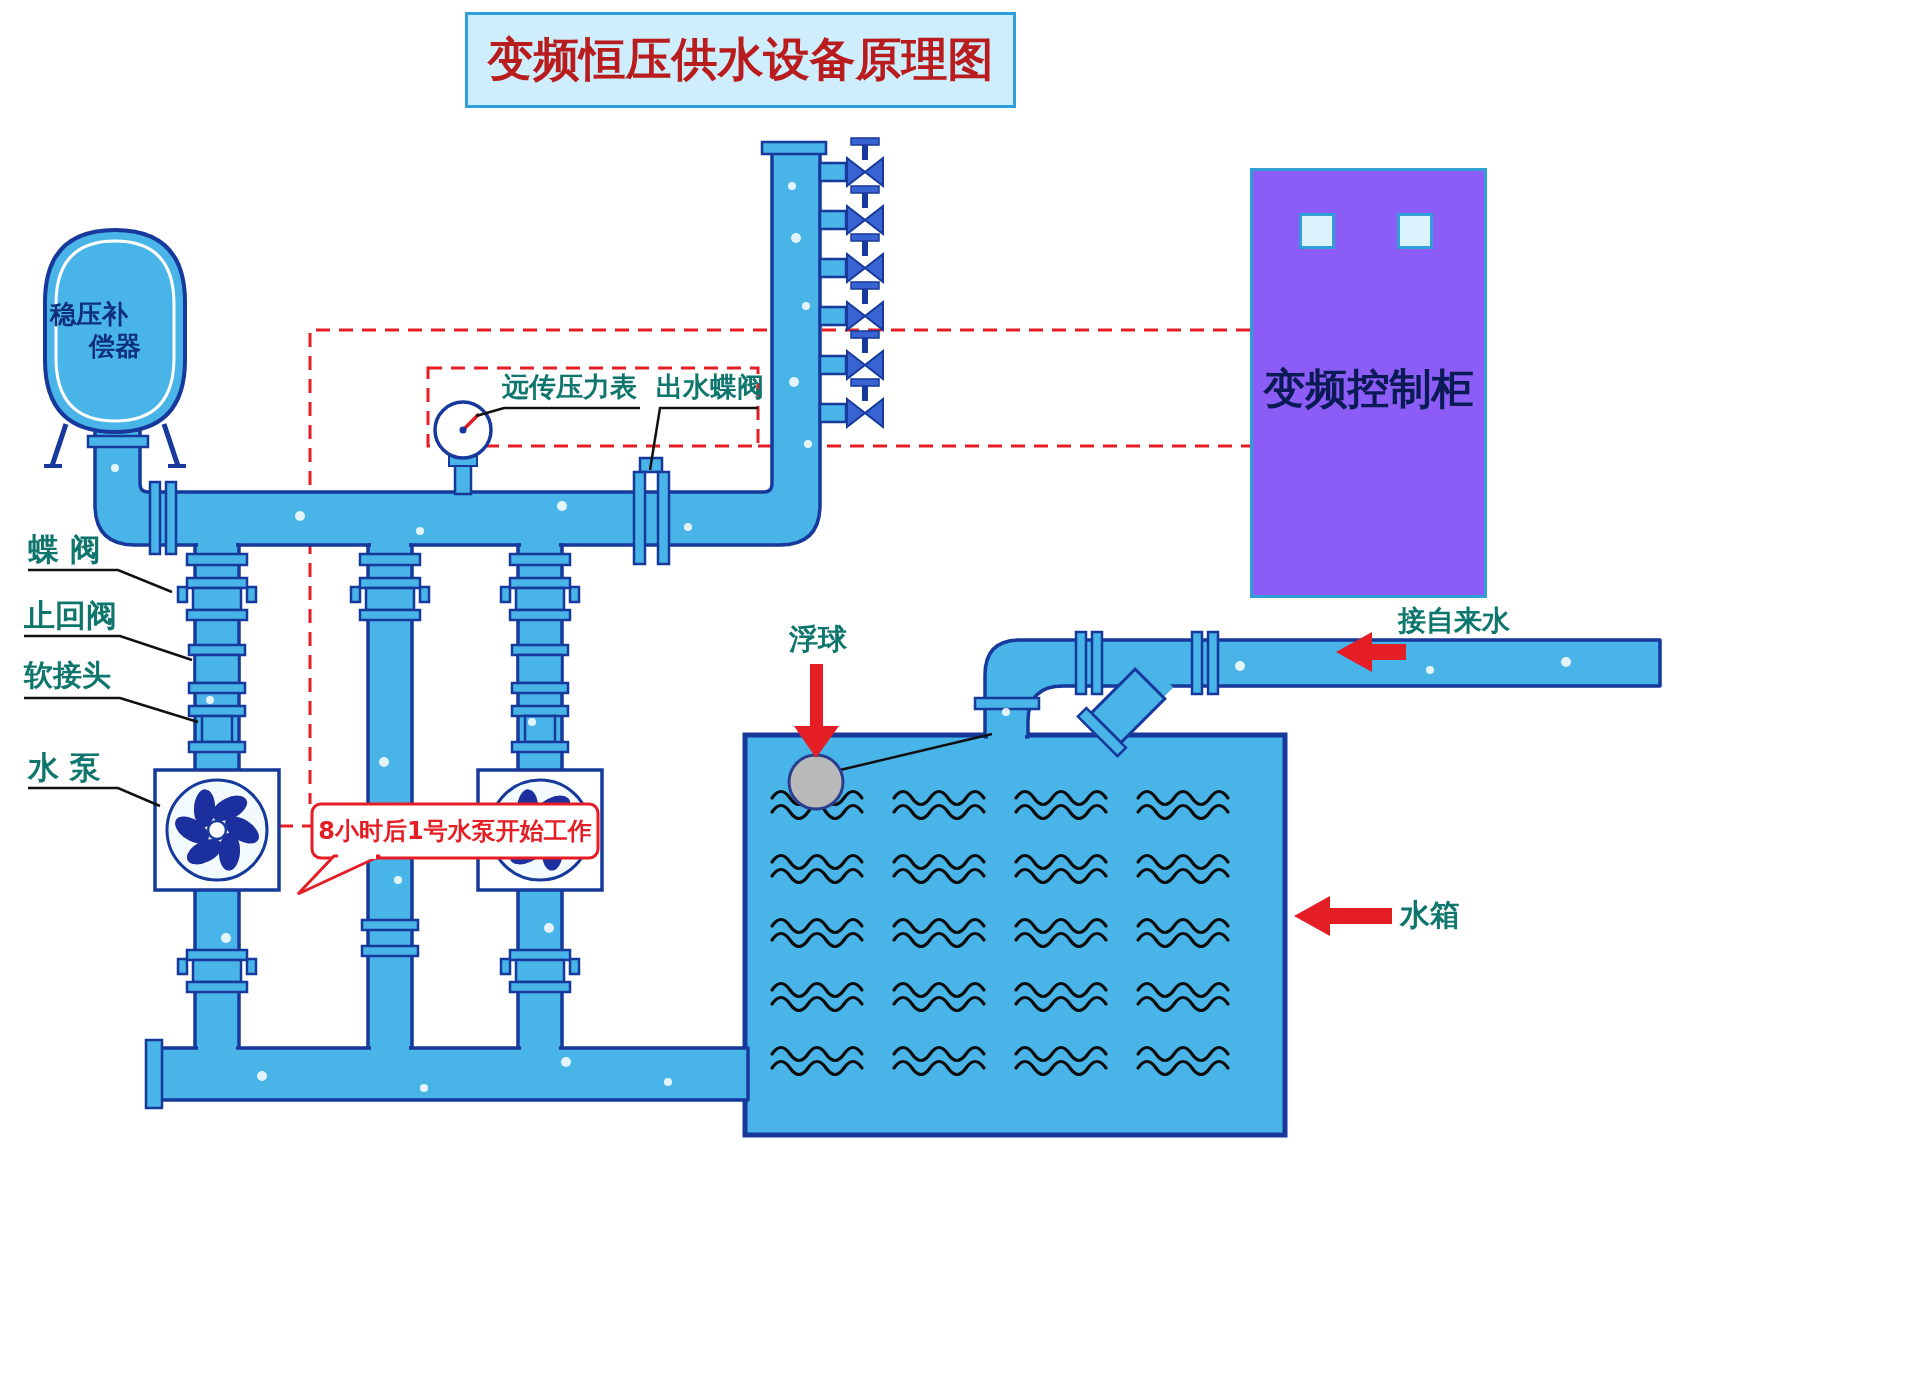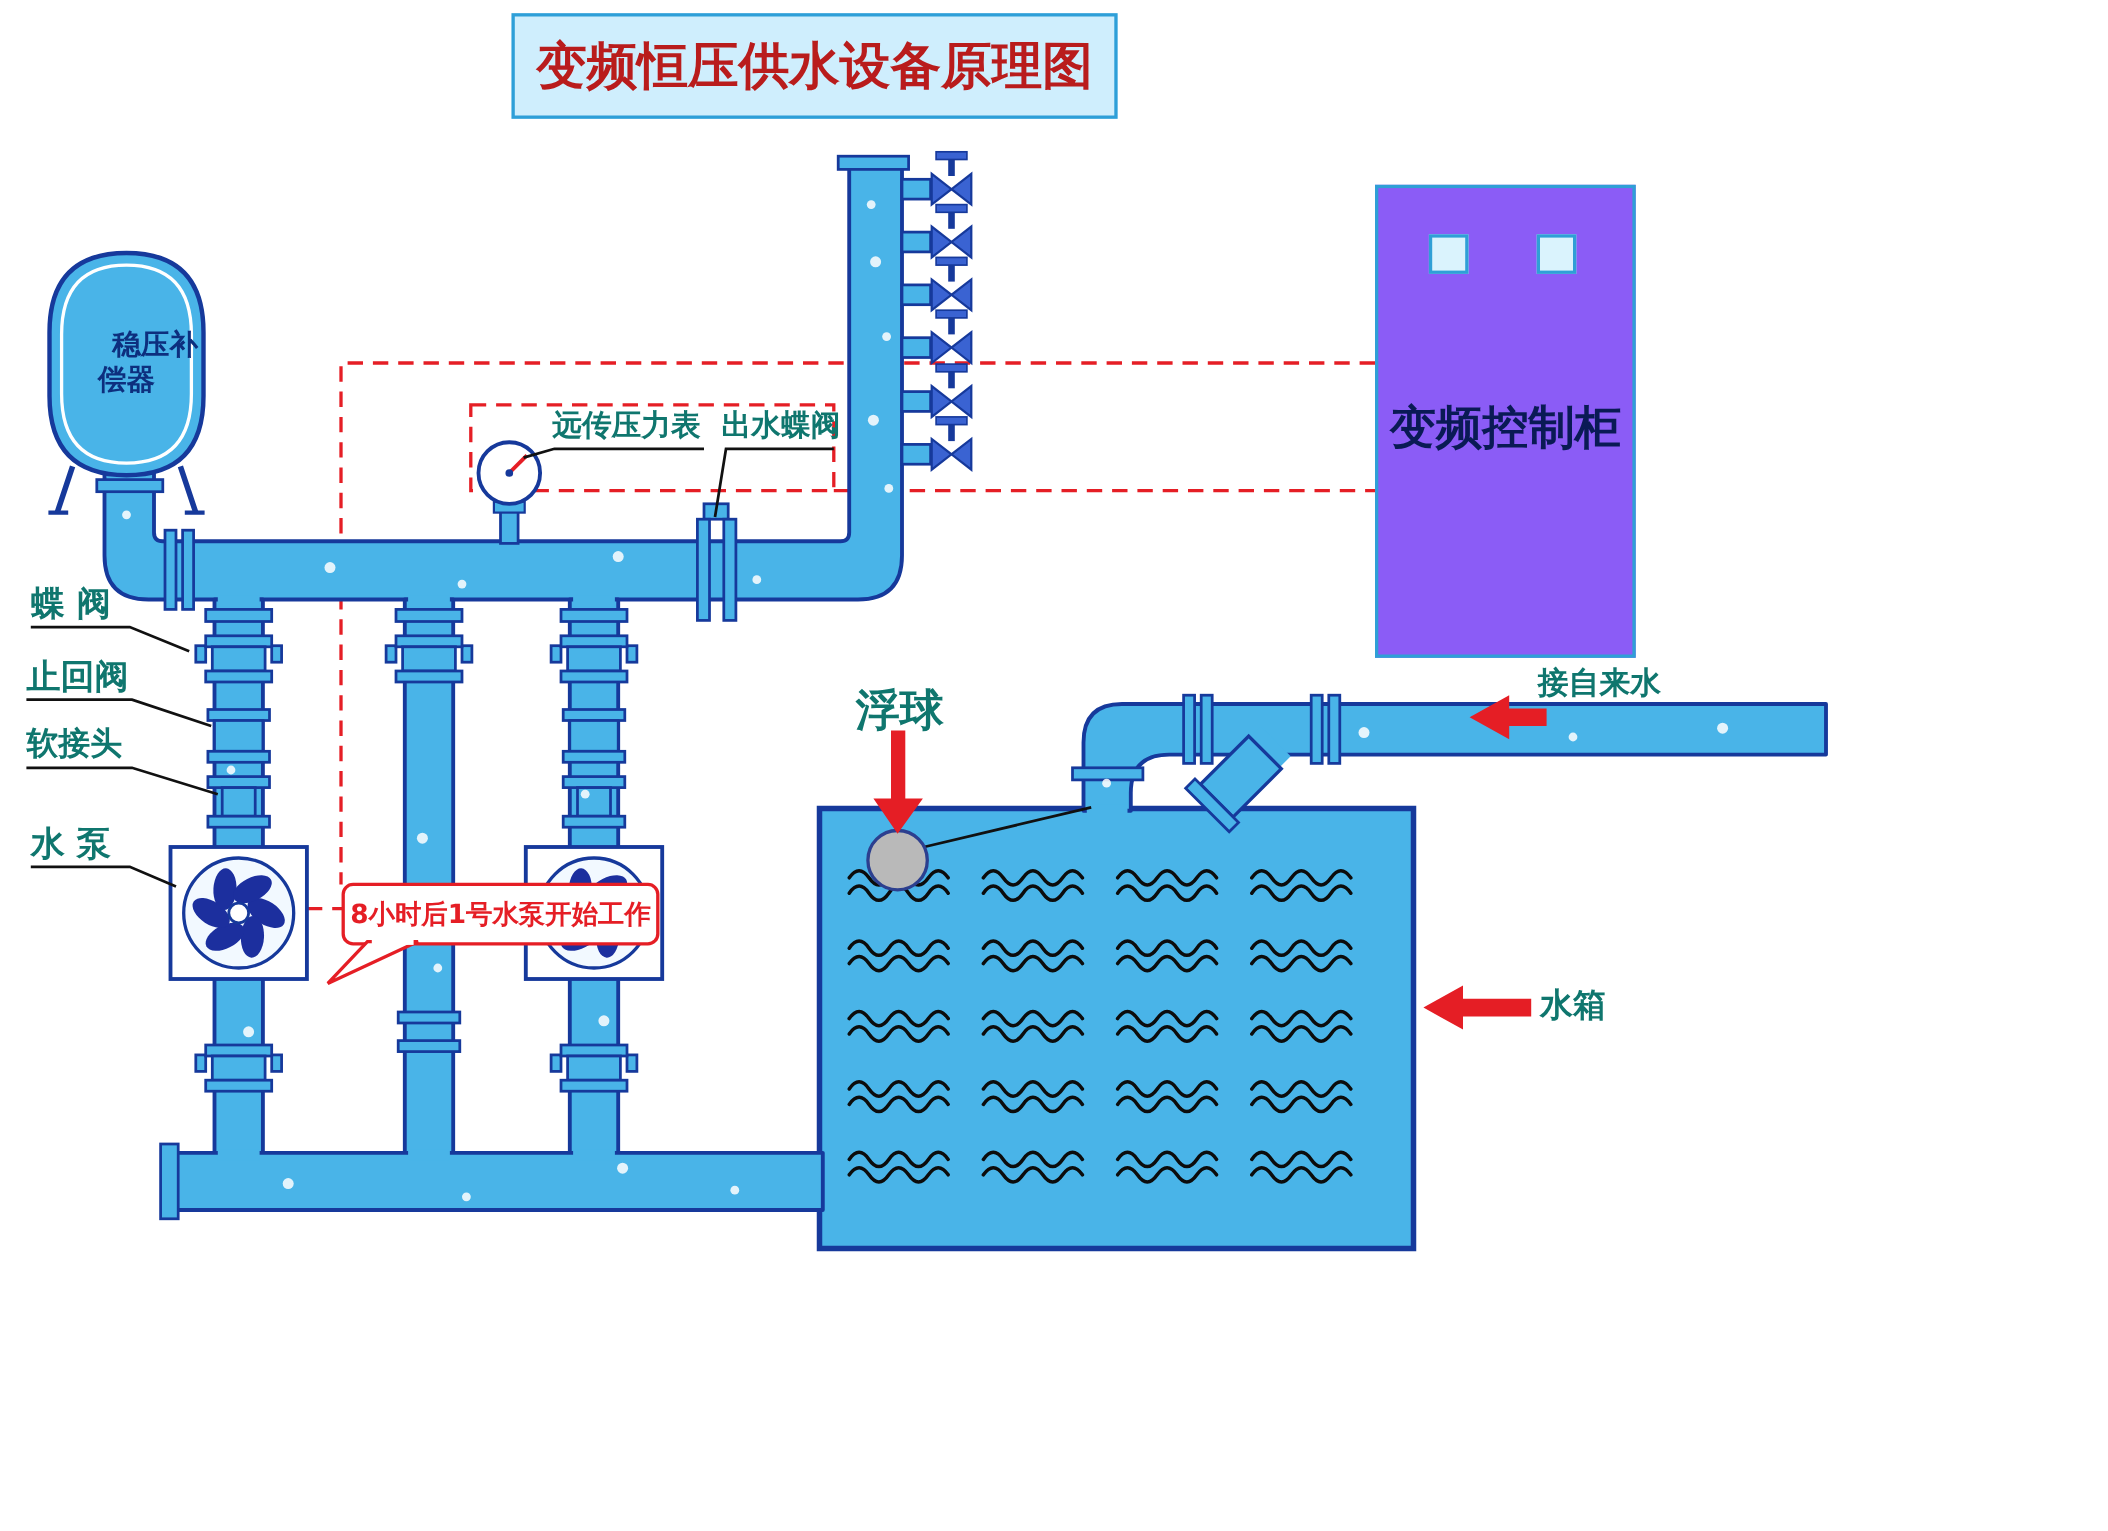--- a/index.html
+++ b/index.html
@@ -10,29 +10,29 @@
   .title-box{position:absolute;left:465px;top:12px;width:545px;height:90px;background:#cfeefd;
              border:3px solid #2e9fd8;display:flex;align-items:center;justify-content:center;
              font-size:46px;font-weight:700;color:#b91c1c;}
   .cabinet{position:absolute;left:1250px;top:168px;width:231px;height:424px;background:#8b5cf6;
            border:3px solid #2f9fd6;}
   .cab-sq{position:absolute;width:30px;height:30px;border:3px solid #2f9fd6;background:#daf3fd;}
   .cab-sq.sq1{left:46px;top:42px;}
   .cab-sq.sq2{left:144px;top:42px;}
   .cab-label{position:absolute;left:0;right:0;top:190px;text-align:center;font-size:42px;
              font-weight:700;color:#0a1a55;}
-  #lbl-vessel1{left:50px;top:300px;width:130px;text-align:right;font-size:26px;color:#0d2f7e;}
+  #lbl-vessel1{left:50px;top:300px;width:130px;text-align:left;font-size:26px;color:#0d2f7e;}
   #lbl-vessel2{left:50px;top:332px;width:130px;text-align:center;font-size:26px;color:#0d2f7e;}
   #lbl-butterfly{left:28px;top:532px;font-size:31px;}
   #lbl-check{left:24px;top:598px;font-size:31px;}
   #lbl-soft{left:24px;top:660px;font-size:29px;}
   #lbl-pump{left:28px;top:750px;font-size:31px;}
   #lbl-gauge{left:502px;top:372px;font-size:27px;}
   #lbl-outlet{left:656px;top:372px;font-size:27px;}
-  #lbl-float{left:778px;top:624px;width:80px;text-align:center;font-size:40px;}
+  #lbl-float{left:778px;top:624px;width:80px;text-align:center;font-size:29px;}
   #lbl-tap{left:1398px;top:606px;font-size:28px;}
   #lbl-tank{left:1400px;top:898px;font-size:30px;}
   #lbl-callout{left:318px;top:810px;width:274px;height:42px;display:flex;align-items:center;
                justify-content:center;font-size:24px;color:#e51e25;text-align:center;}
 </style>
 </head>
 <body>
 
 <div class="stage">
 

